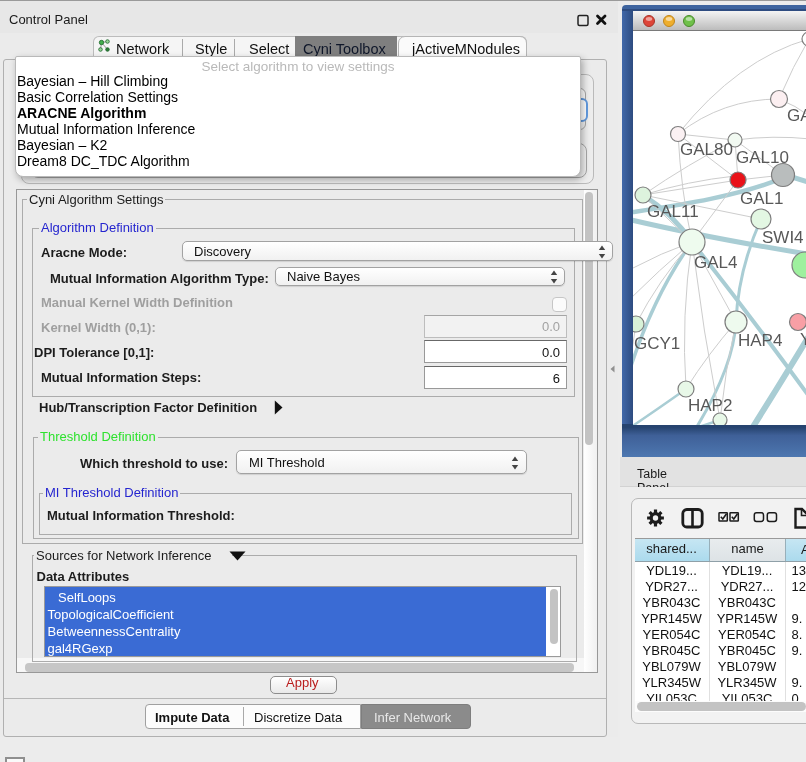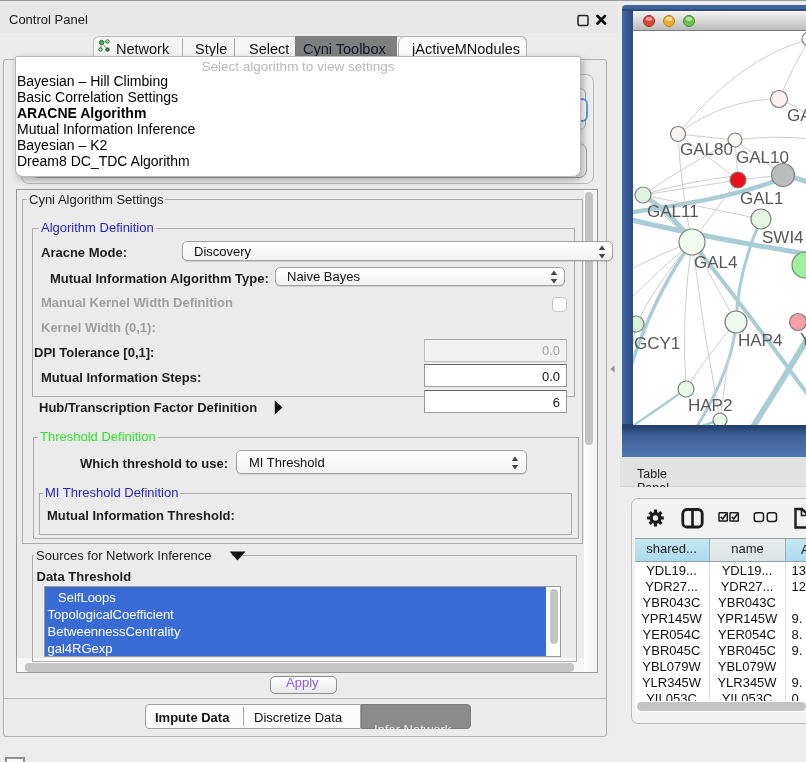--- a/index.html
+++ b/index.html
@@ -5,21 +5,21 @@
 html,body{margin:0;padding:0;}
 body{width:806px;height:762px;overflow:hidden;background:#ececec;font-family:"Liberation Sans",sans-serif;}
 #stage{position:relative;width:684px;height:762px;background:#ececec;}
 .abs{position:absolute;}
 .lbl{position:absolute;font-size:13px;font-weight:bold;color:#1c1c1c;white-space:nowrap;}
 .dis{color:#9f9f9f !important;}
 .group{position:absolute;border:1px solid #ababab;}
 .gtitle{position:absolute;background:#ebebeb;padding:0 2px;font-size:13px;white-space:nowrap;}
 .combo{position:absolute;background:linear-gradient(#ffffff,#f1f1f1);border:1px solid #a2a2a2;border-radius:5px;box-sizing:border-box;box-shadow:0 1px 1px rgba(0,0,0,0.12);}
 .combo .ct{position:absolute;left:11px;top:50%;transform:translateY(-50%);font-size:13px;color:#111;white-space:nowrap;}
-.field{position:absolute;background:#fff;border:1px solid #999;border-top-color:#686868;box-sizing:border-box;margin-top:24px;}
+.field{position:absolute;background:#fff;border:1px solid #999;border-top-color:#686868;box-sizing:border-box;}
 .field .ft{position:absolute;right:6px;top:50%;transform:translateY(-50%);font-size:13px;color:#111;}
 .pitem{position:absolute;left:17px;font-size:14px;color:#000;white-space:nowrap;}
 </style>
 </head>
 <body>
 <div id="stage">
 
   <div class="abs" style="left:0;top:0;width:618px;height:33px;background:#e7e7e7;"></div>
   <div class="abs" style="left:0;top:0;width:806px;height:1px;background:#9a9a9a;"></div>
   <div class="abs" style="left:9px;top:11.5px;font-size:13px;color:#1a1a1a;">Control Panel</div>
@@ -128,40 +128,40 @@
   <div class="group" style="left:38.5px;top:492.5px;width:531px;height:40px;"></div>
   <div class="gtitle" style="left:43px;top:485px;color:#2525cf;">MI Threshold Definition</div>
 
   <div class="lbl" style="left:47px;top:508px;">Mutual Information Threshold:</div>
 
   <div class="group" style="left:31.5px;top:555px;width:543px;height:105px;"></div>
   <div class="gtitle" style="left:34px;top:547.5px;color:#1c1c1c;">Sources for Network Inference&nbsp;&nbsp;&nbsp;&nbsp;&nbsp;</div>
   <svg class="abs" style="left:229px;top:551px;" width="17" height="10" viewBox="0 0 17 10">
       <path d="M0.5 0.5 L16.5 0.5 L8.5 9.5 Z" fill="#111"></path>
     </svg>
-  <div class="lbl" style="left:36.5px;top:569px;">Data Threshold</div>
+  <div class="lbl" style="left:36.5px;top:569px;">Data Attributes</div>
 
   <div class="abs" style="left:44px;top:586px;width:517px;height:71px;border:1px solid #9a9a9a;background:#fff;box-sizing:border-box;"></div>
   <div class="abs" style="left:45px;top:587px;width:501px;height:69px;background:#3a6bd4;"></div>
   <div class="abs" style="left:58px;top:589.5px;font-size:13px;color:#fff;">SelfLoops</div>
   <div class="abs" style="left:47.5px;top:606.5px;font-size:13px;color:#fff;">TopologicalCoefficient</div>
   <div class="abs" style="left:47.5px;top:623.5px;font-size:13px;color:#fff;">BetweennessCentrality</div>
   <div class="abs" style="left:47.5px;top:640.5px;font-size:13px;color:#fff;">gal4RGexp</div>
   <div class="abs" style="left:549.5px;top:589px;width:8.5px;height:55px;background:#c3c3c3;border-radius:4px;"></div>
 
   <div class="abs" style="left:270px;top:676px;width:67px;height:17.5px;background:linear-gradient(#ffffff,#e9e9e9);border:1px solid #8d8d8d;border-radius:5px;box-sizing:border-box;"></div>
-  <div class="abs" style="left:286px;top:675px;font-size:13px;color:#8b5cf6;">Apply</div>
+  <div class="abs" style="left:286px;top:675px;font-size:13px;color:#b91c1c;">Apply</div>
 
   <div class="abs" style="left:4px;top:698px;width:602px;height:1px;background:#b6b6b6;"></div>
 
   <div class="abs" style="left:145px;top:704px;width:216px;height:25px;background:#fcfcfc;border:1px solid #a0a0a0;border-radius:4px 0 0 4px;box-sizing:border-box;"></div>
   <div class="abs" style="left:361px;top:704px;width:110px;height:25px;background:#8b8b8b;border:1px solid #7e7e7e;border-radius:0 4px 4px 0;box-sizing:border-box;"></div>
   <div class="abs" style="left:155px;top:709.5px;font-size:13px;font-weight:bold;color:#111;">Impute Data</div>
   <div class="abs" style="left:254px;top:709.5px;font-size:13px;font-weight:normal;color:#111;">Discretize Data</div>
-  <div class="abs" style="left:374px;top:710px;font-size:13px;color:#e8e8e8;margin-top:12px;">Infer Network</div>
+  <div class="abs" style="left:374px;top:710px;font-size:13px;color:#e8e8e8;">Infer Network</div>
   <div class="abs" style="left:243px;top:707px;width:1px;height:19px;background:#a9a9a9;"></div>
 
   <div class="abs" style="left:15px;top:56px;width:566px;height:121px;background:#ffffff;border:1px solid #b9b9b9;border-radius:2px 2px 8px 8px;box-shadow:2px 3px 7px rgba(0,0,0,0.3);box-sizing:border-box;"></div>
   <div class="abs" style="left:15px;top:58.5px;width:566px;text-align:center;font-size:13.5px;color:#b9b9b9;">Select algorithm to view settings</div>
   <div class="pitem" style="top:72.5px;">Bayesian – Hill Climbing</div>
   <div class="pitem" style="top:88.5px;">Basic Correlation Settings</div>
   <div class="pitem" style="top:104.5px;font-weight:bold;">ARACNE Algorithm</div>
   <div class="pitem" style="top:120.5px;">Mutual Information Inference</div>
   <div class="pitem" style="top:136.5px;">Bayesian – K2</div>
   <div class="pitem" style="top:152.5px;">Dream8 DC_TDC Algorithm</div>

